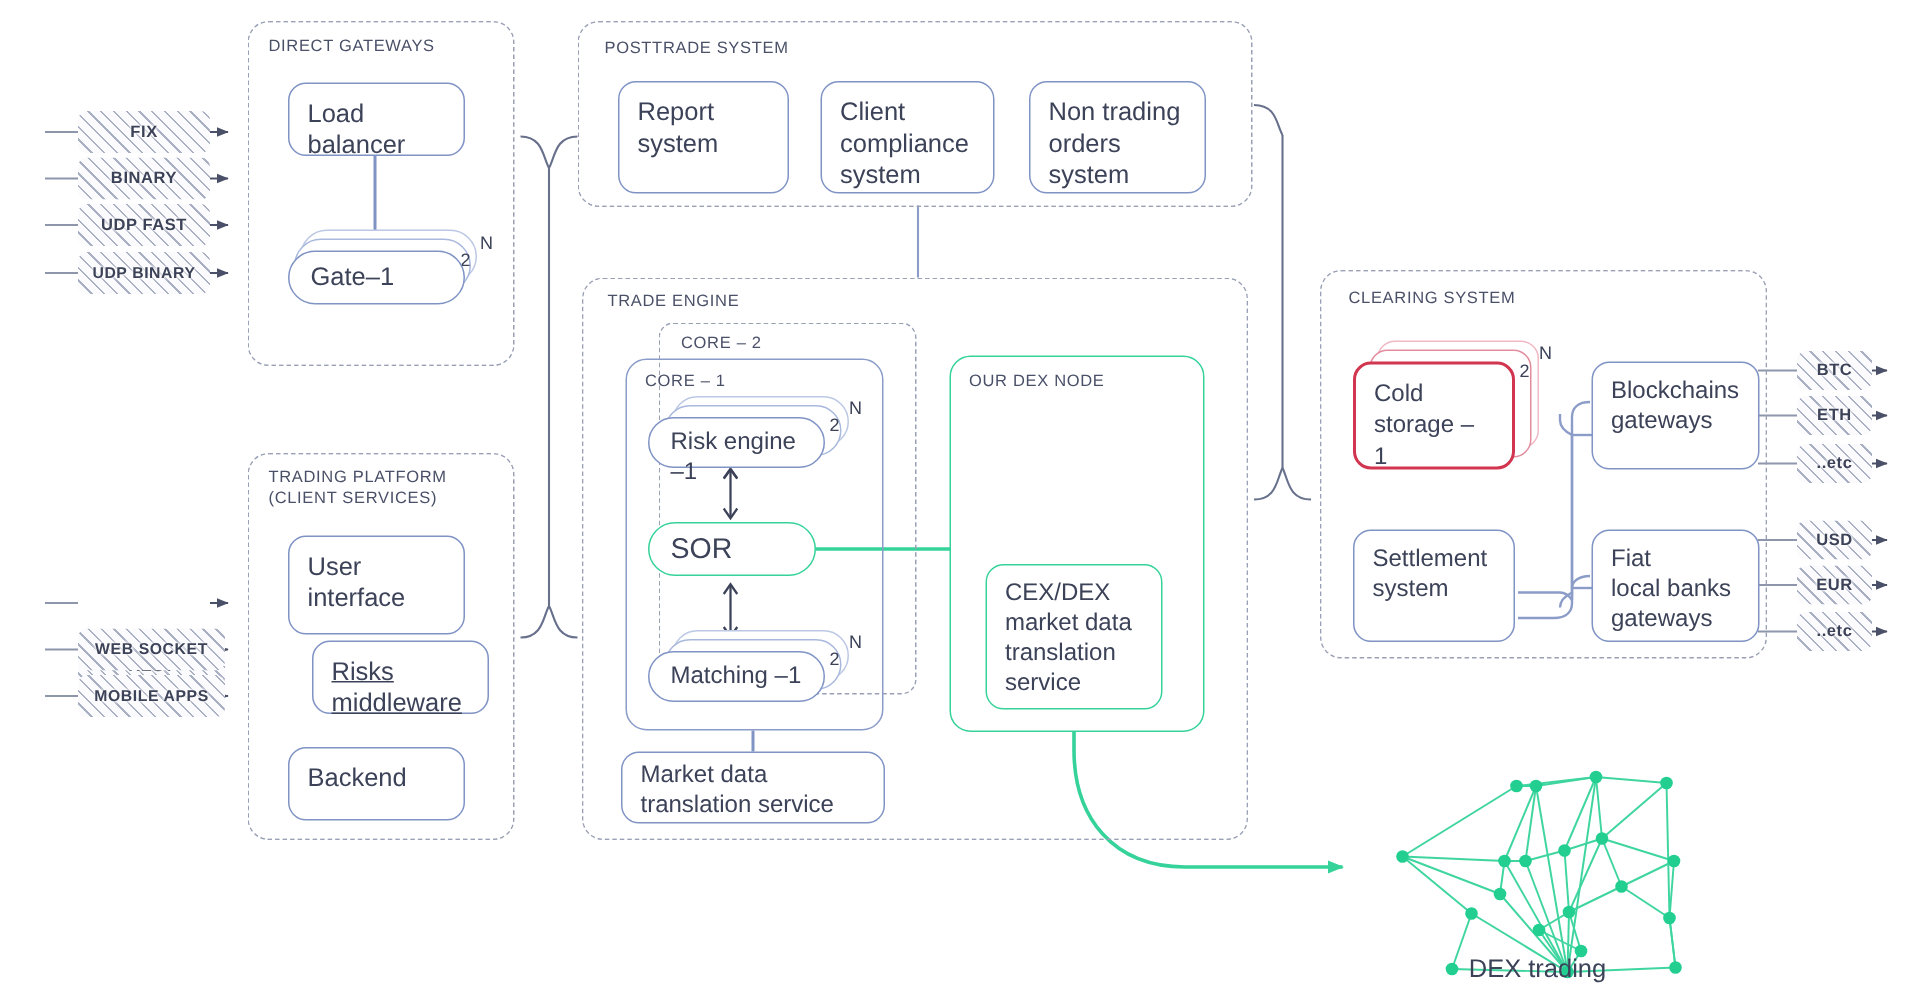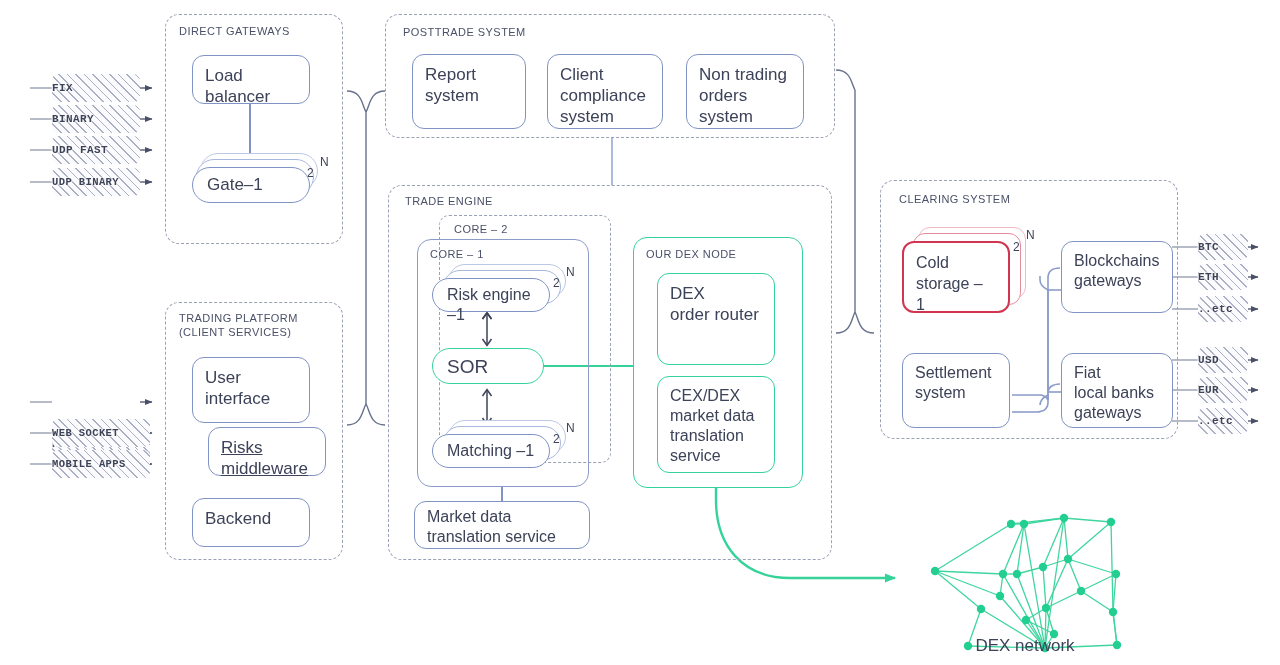--- a/index.html
+++ b/index.html
@@ -103,26 +103,25 @@
     box-sizing: border-box;
     border-radius: 6px;
     background-color: #fbfbfd;
     background-image: repeating-linear-gradient(
       45deg,
       #aab0c4 0px, #aab0c4 1.1px,
       rgba(255,255,255,0) 1.1px, rgba(255,255,255,0) 6px
     );
     display: flex;
     align-items: center;
-    justify-content: flex-start;
+    justify-content: center;
     font-size: 11px;
     font-weight: bold;
     letter-spacing: 0.4px;
     color: #3c4258;
-    font-family: Liberation Mono, monospace;
   }
   .chip span { text-shadow: 0 0 3px #fff, 0 0 3px #fff, 0 0 2px #fff; }
   .chip.small { font-size: 10.5px; }
 
   
   .caption {
     position: absolute;
     font-size: 17px;
     color: #3c4258;
     text-align: center;
@@ -389,22 +388,20 @@
   <div class="stack-label" style="left:566px; top:421px;">N</div>
   <div class="stack-label" style="left:553px; top:432px;">2</div>
   <div class="node pill mid" style="left:432px; top:434px; width:118px; height:34px; padding-top:6px; font-size:16px;">Matching –1</div>
 
   <div class="node" style="left:414px; top:501px; width:176px; height:48px; padding-top:5px; font-size:16px; line-height:20px;">Market data
 translation service</div>
 
   <div class="subframe green" style="left:633px; top:237px; width:170px; height:251px;"></div>
   <div class="subframe-title" style="left:646px; top:248px;">OUR DEX NODE</div>
 
-  <div class="node green" style="left:657px; top:273px; width:118px; height:92px;">DEX
-order router</div>
   <div class="node green" style="left:657px; top:376px; width:118px; height:97px; font-size:16px; line-height:20px;">CEX/DEX
 market data
 translation
 service</div>
 
   <div class="group" style="left:880px; top:180px; width:298px; height:259px;"></div>
   <div class="group-title" style="left:899px; top:192px;">CLEARING SYSTEM</div>
 
   <div class="ghost red1" style="left:918px; top:227px; width:108px; height:72px;"></div>
   <div class="ghost red2" style="left:913px; top:233px; width:108px; height:72px;"></div>
@@ -435,15 +432,15 @@
   <div class="chip" style="left:1198px; top:347px; width:50px; height:26px;">
     <span>USD</span>
   </div>
   <div class="chip" style="left:1198px; top:377px; width:50px; height:26px;">
     <span>EUR</span>
   </div>
   <div class="chip" style="left:1198px; top:408px; width:50px; height:26px;">
     <span>..etc</span>
   </div>
 
-  <div class="caption" style="left:940px; top:636px; width:170px;">DEX network</div>
+  <div class="caption" style="left:940px; top:636px; width:170px;">DEX trading</div>
 
 </div>
 
 </body></html>

